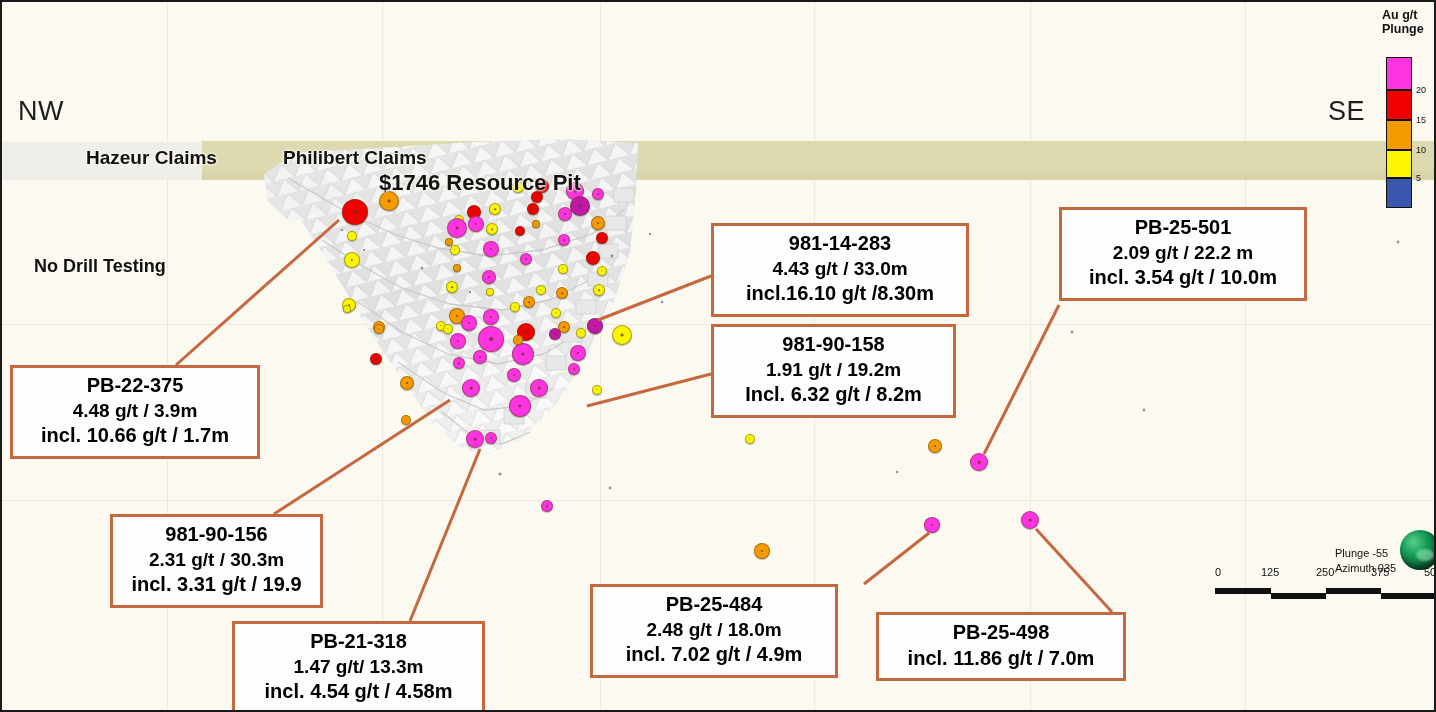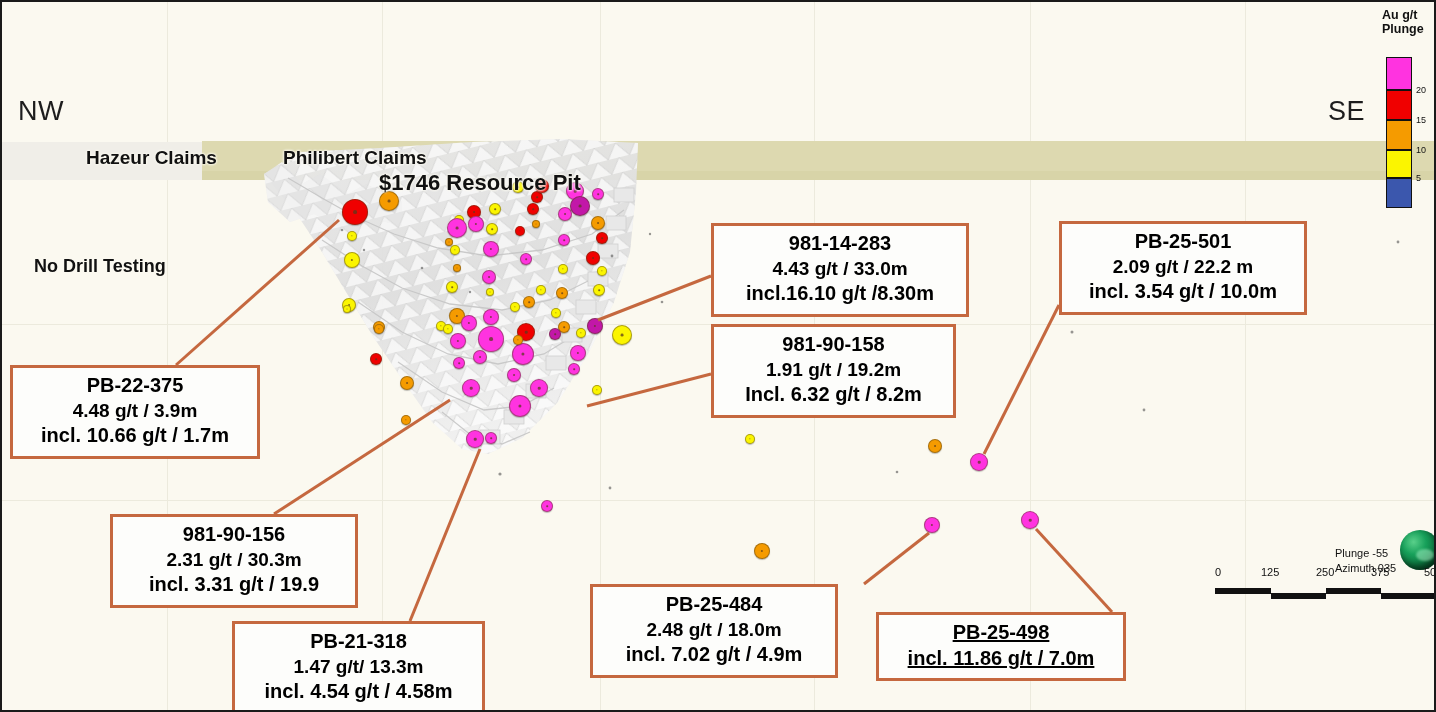--- a/index.html
+++ b/index.html
@@ -431,51 +431,51 @@
   <div class="maplabel" style="left:281px;top:145px;font-size:19px">Philibert Claims</div>
   <div class="maplabel" style="left:377px;top:168px;font-size:22px">$1746 Resource Pit</div>
   <div class="maplabel" style="left:32px;top:254px;font-size:18px">No Drill Testing</div>
 
   <div id="callouts">
       <div class="callout" style="left: 8px; top: 363px; width: 250px;">
         <div class="ln ln1">PB-22-375</div>
         <div class="ln ln2">4.48 g/t  / 3.9m</div>
         <div class="ln ln3">incl. 10.66 g/t / 1.7m</div>
       </div>
-      <div class="callout" style="left: 108px; top: 512px; width: 248px;">
+      <div class="callout" style="left: 108px; top: 512px; width: 213px;">
         <div class="ln ln1">981-90-156</div>
         <div class="ln ln2">2.31 g/t  / 30.3m</div>
         <div class="ln ln3">incl. 3.31 g/t / 19.9</div>
       </div>
       <div class="callout" style="left: 230px; top: 619px; width: 253px;">
         <div class="ln ln1">PB-21-318</div>
         <div class="ln ln2">1.47 g/t/ 13.3m</div>
         <div class="ln ln3">incl. 4.54 g/t / 4.58m</div>
       </div>
       <div class="callout" style="left: 709px; top: 221px; width: 258px;">
         <div class="ln ln1">981-14-283</div>
         <div class="ln ln2">4.43 g/t / 33.0m</div>
         <div class="ln ln3">incl.16.10 g/t /8.30m</div>
       </div>
       <div class="callout" style="left: 709px; top: 322px; width: 245px;">
         <div class="ln ln1">981-90-158</div>
         <div class="ln ln2">1.91 g/t / 19.2m</div>
         <div class="ln ln3">Incl. 6.32 g/t / 8.2m</div>
       </div>
-      <div class="callout" style="left: 1057px; top: 219px; width: 248px;">
+      <div class="callout" style="left: 1057px; top: 205px; width: 248px;">
         <div class="ln ln1">PB-25-501</div>
         <div class="ln ln2">2.09 g/t / 22.2 m</div>
         <div class="ln ln3">incl. 3.54 g/t / 10.0m</div>
       </div>
       <div class="callout" style="left: 588px; top: 582px; width: 248px;">
         <div class="ln ln1">PB-25-484</div>
         <div class="ln ln2">2.48 g/t  / 18.0m</div>
         <div class="ln ln3">incl. 7.02 g/t / 4.9m</div>
       </div>
-      <div class="callout" style="left: 874px; top: 610px; width: 250px; text-decoration: underline;">
+      <div class="callout" style="left: 874px; top: 610px; width: 250px;">
         <div class="ln ln1">PB-25-498</div>
         <div class="ln ln3">incl. 11.86 g/t / 7.0m</div>
       </div>
     </div>
 
   <div id="legend">
     <div class="ltitle">
       <span>Au g/t</span><br>
       <span>Plunge</span>
     </div>

